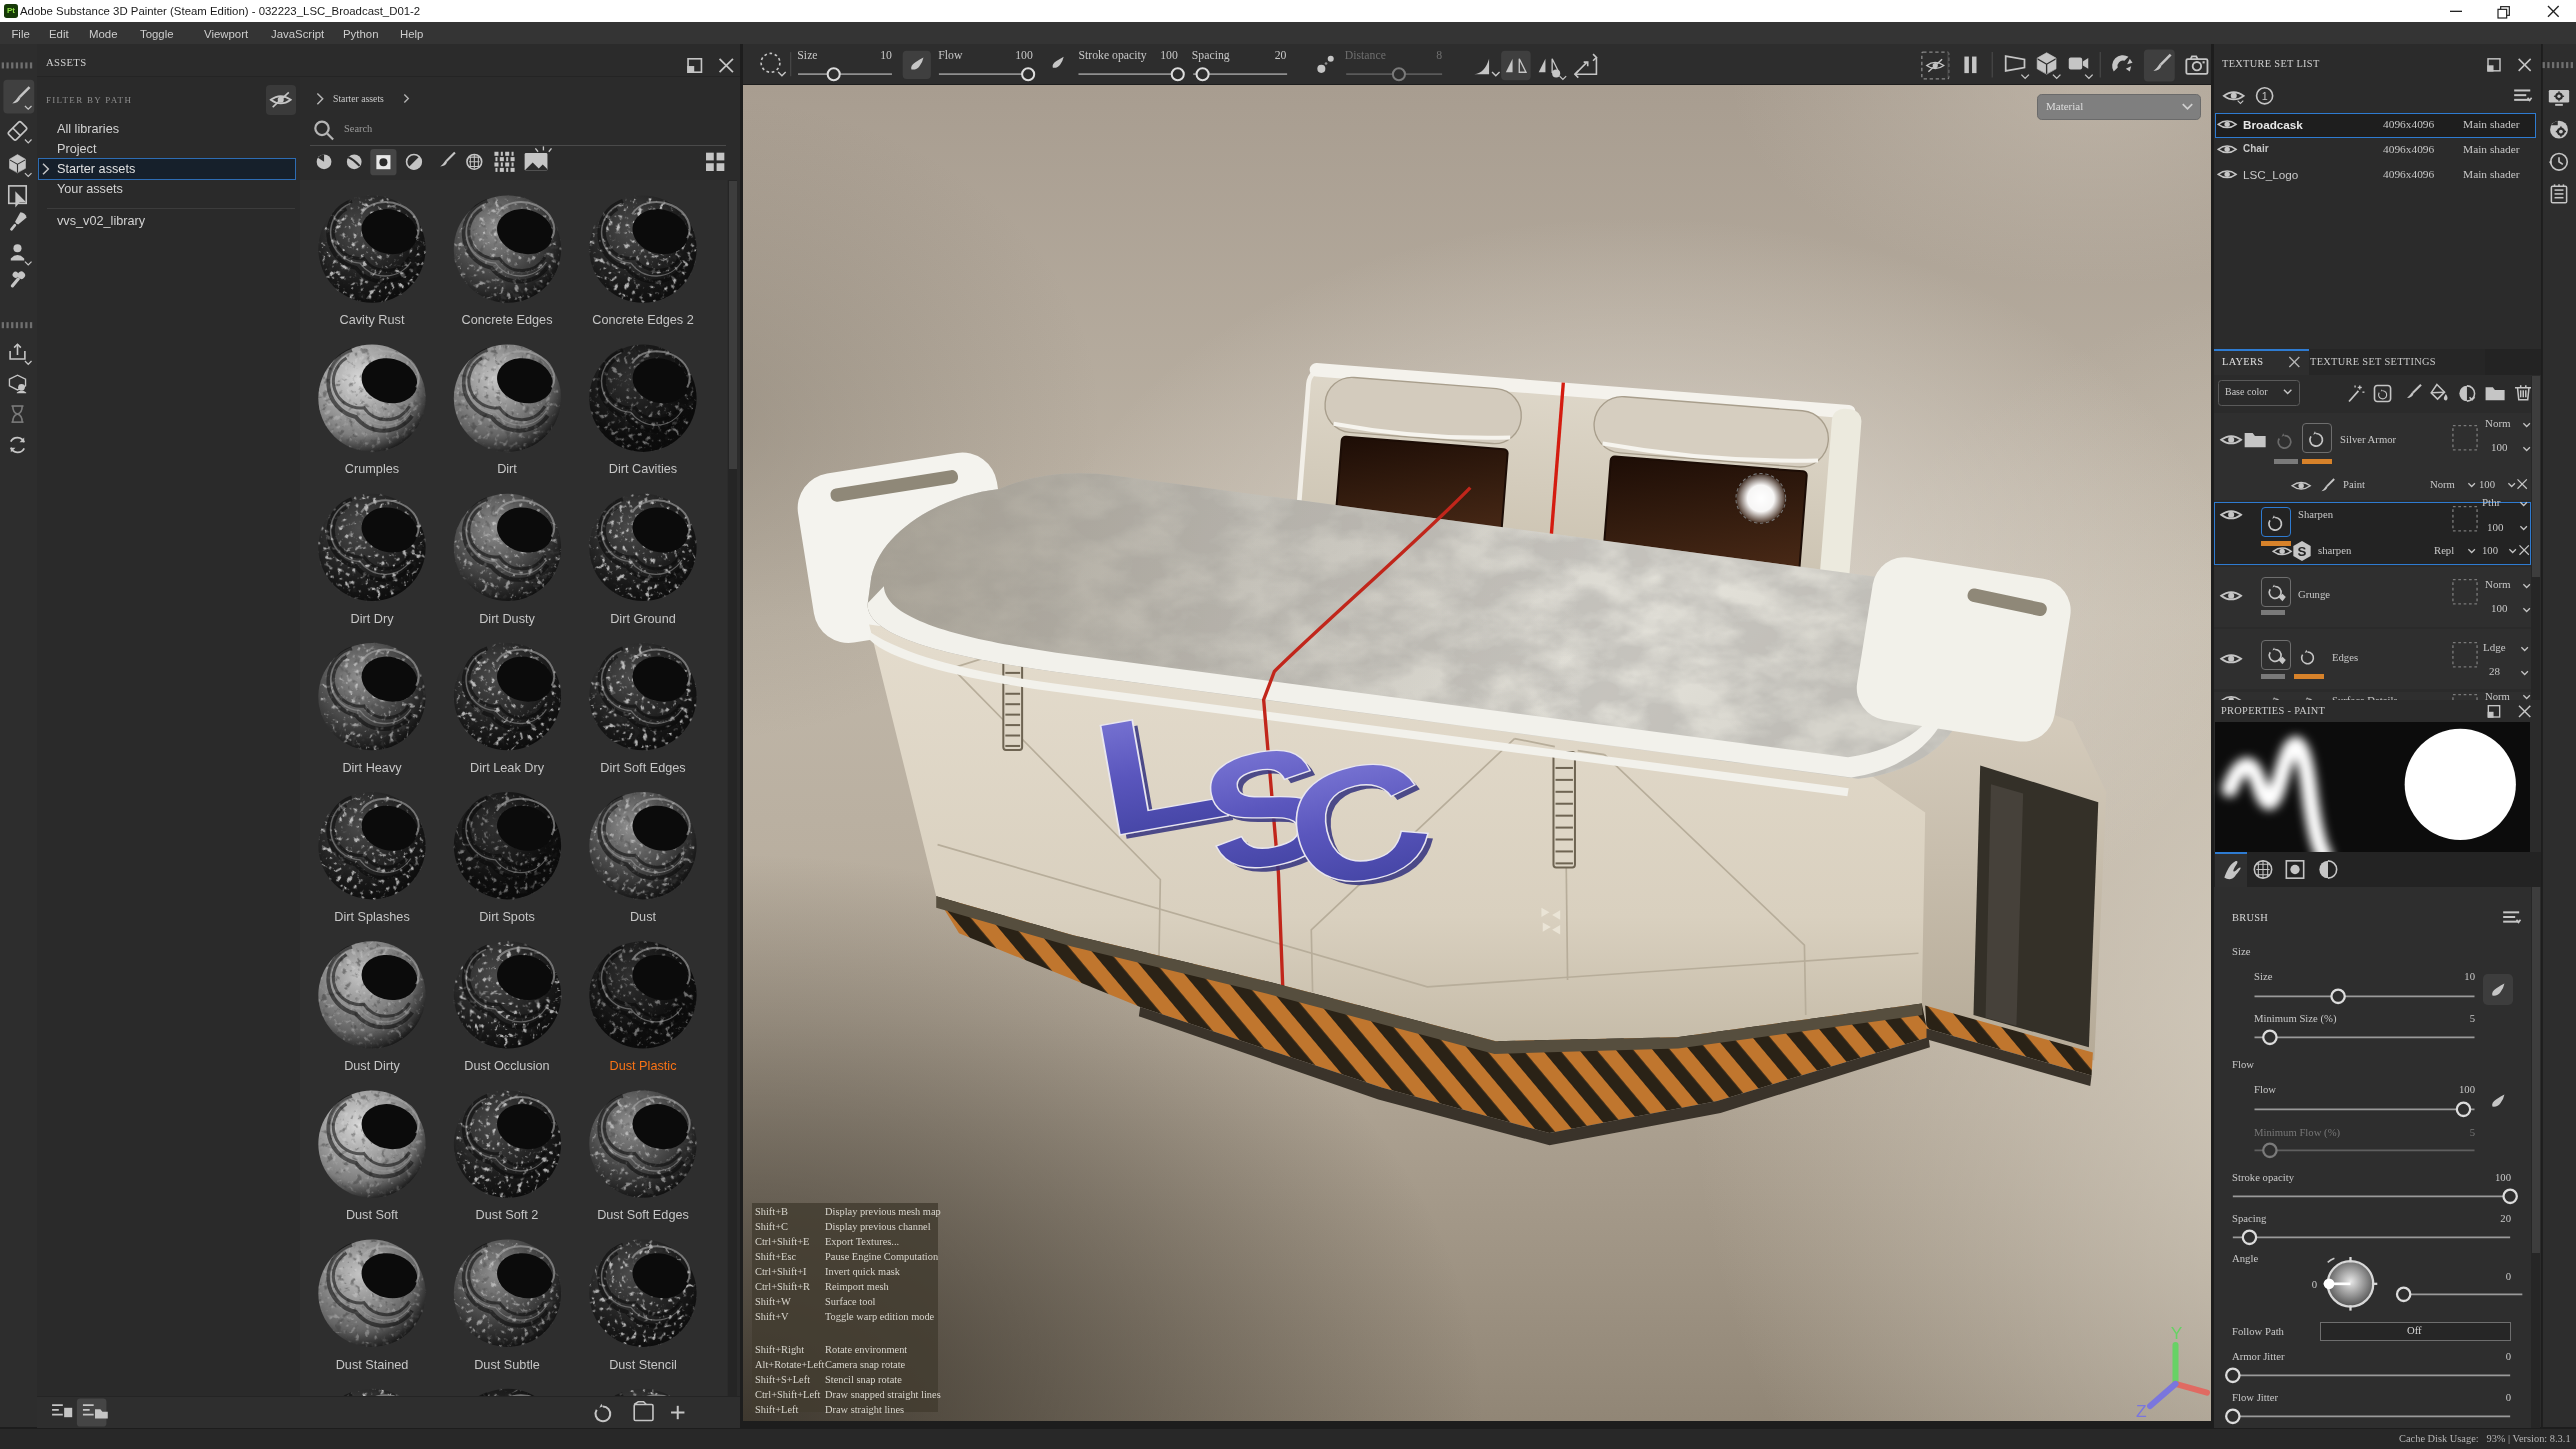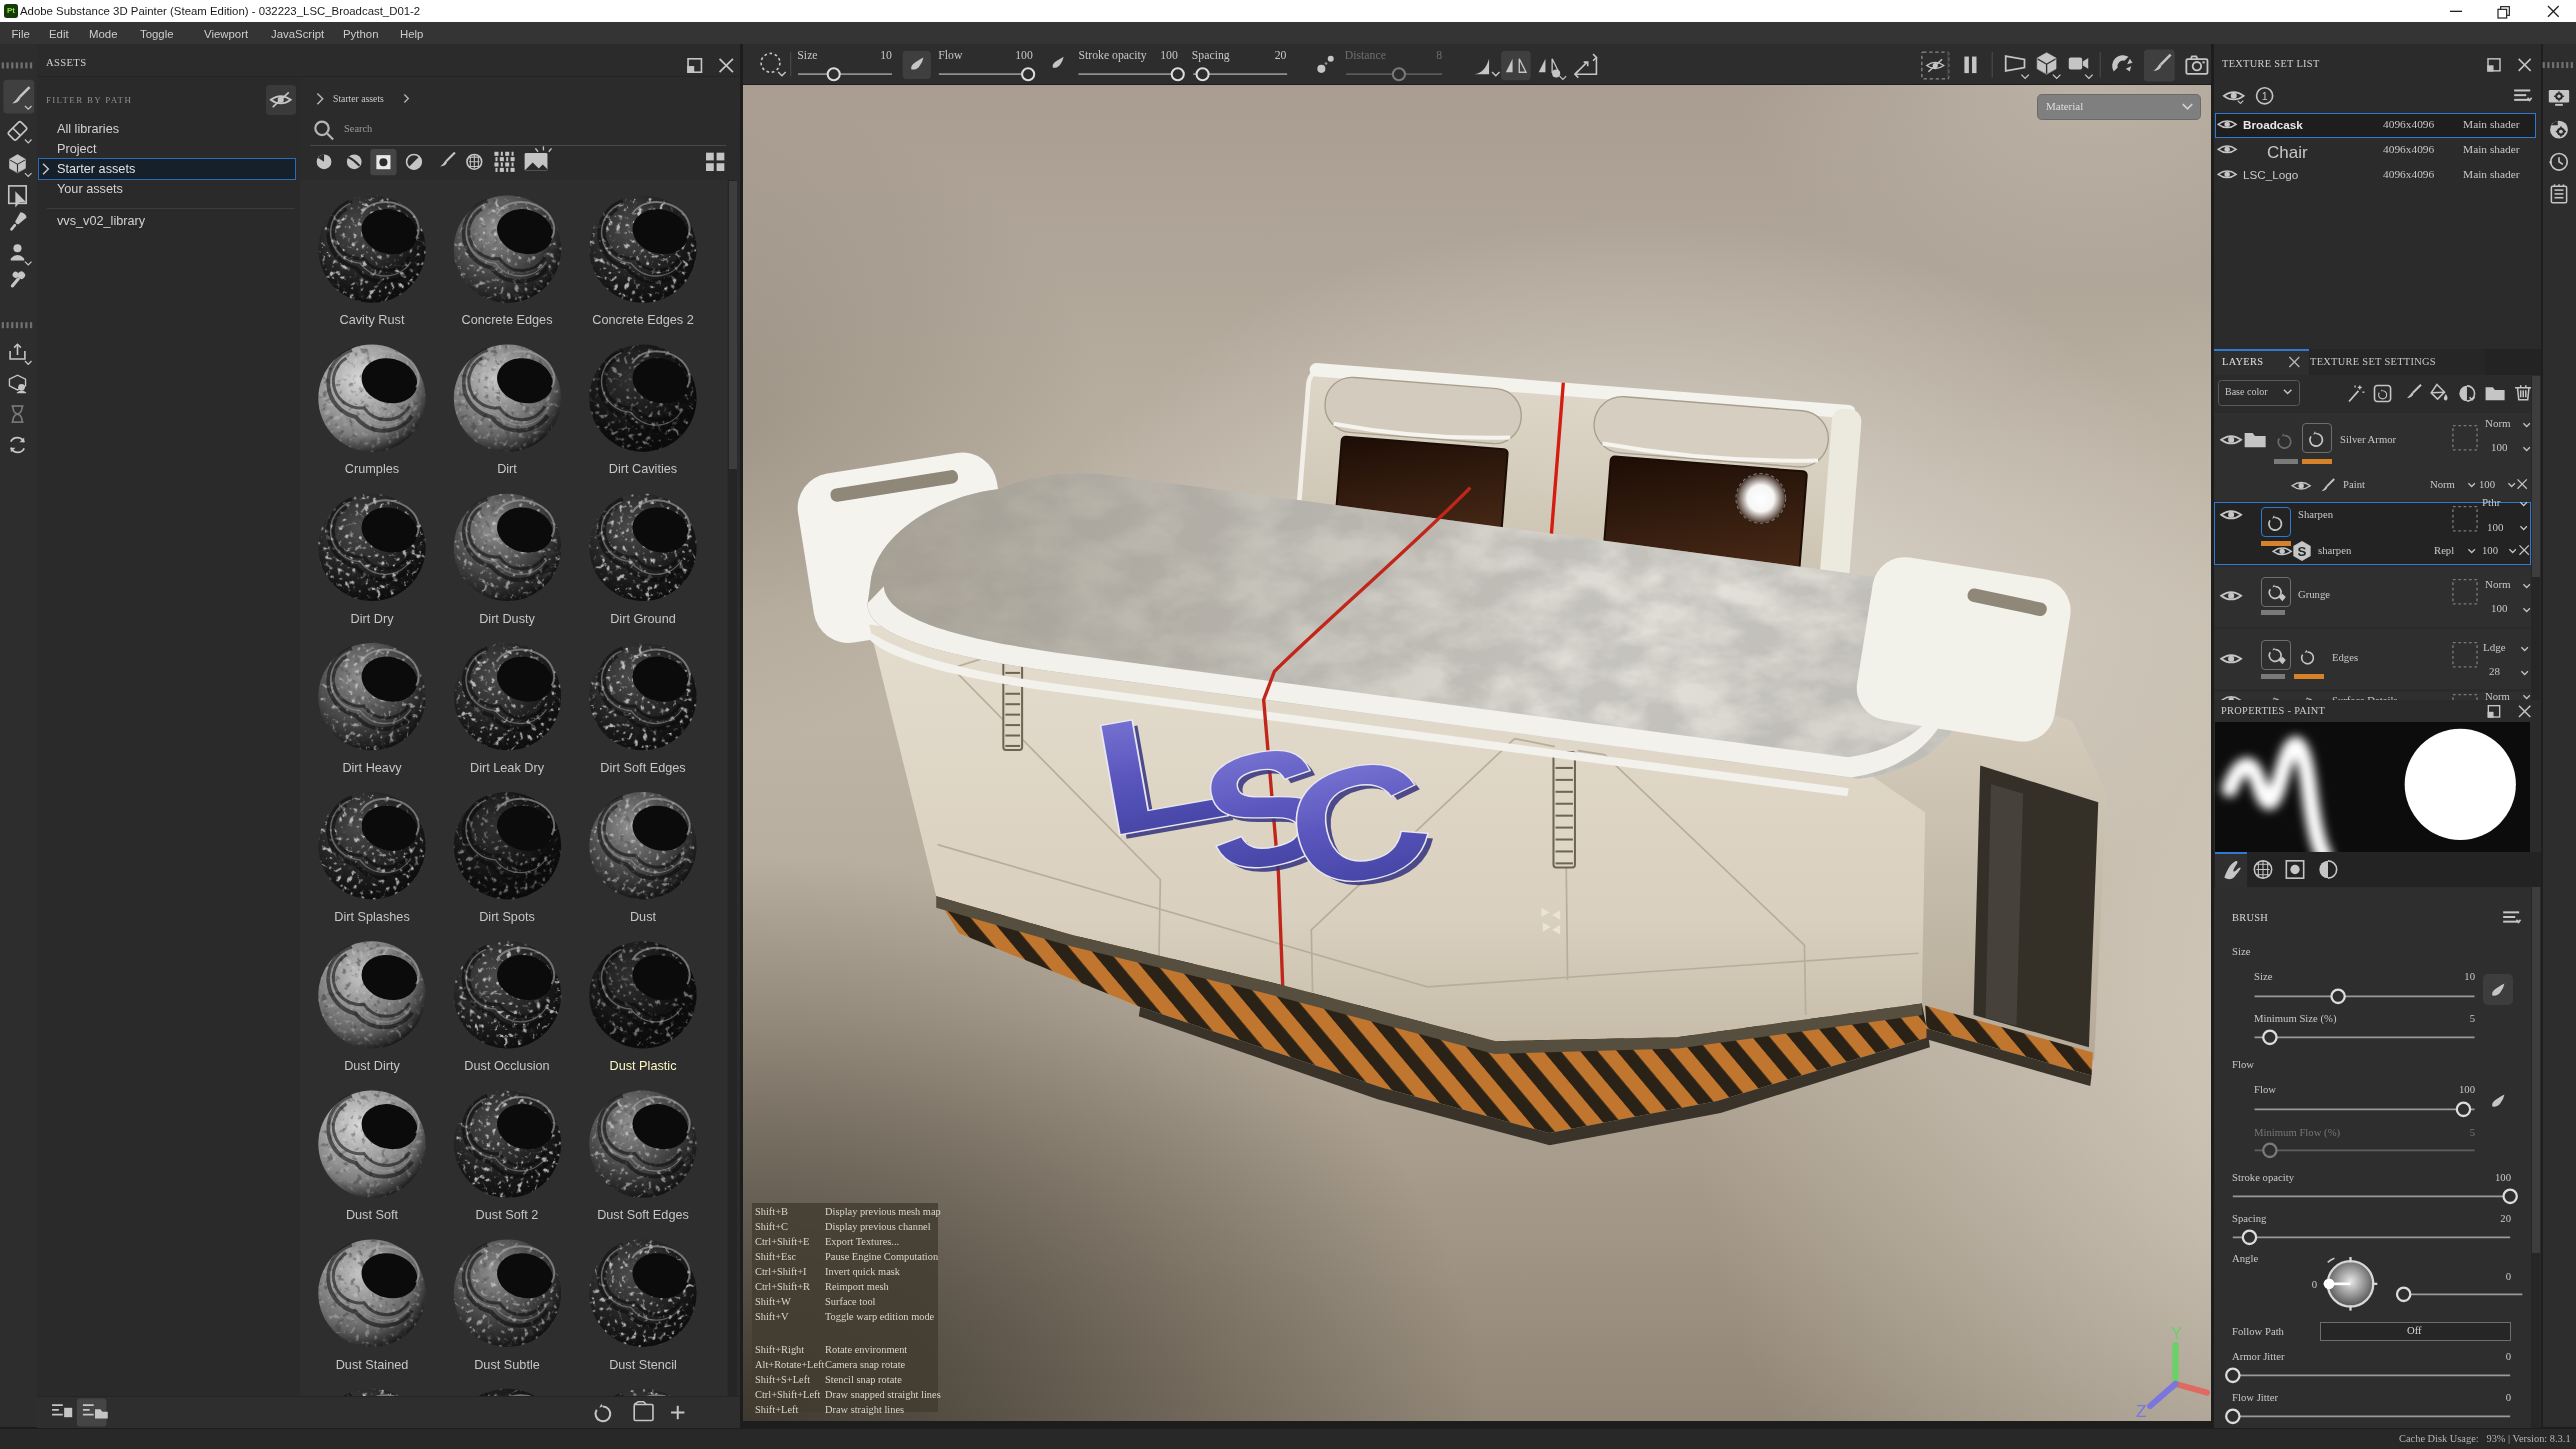--- a/index.html
+++ b/index.html
@@ -685,21 +685,21 @@
 <div style="position:absolute;left:507px;top:612px;font-family:'Liberation Sans', sans-serif;font-size:12.7px;color:#c6c6c6;font-weight:normal;white-space:nowrap;transform:translateX(-50%);">Dirt Dusty</div>
 <div style="position:absolute;left:643px;top:612px;font-family:'Liberation Sans', sans-serif;font-size:12.7px;color:#c6c6c6;font-weight:normal;white-space:nowrap;transform:translateX(-50%);">Dirt Ground</div>
 <div style="position:absolute;left:372px;top:761px;font-family:'Liberation Sans', sans-serif;font-size:12.7px;color:#c6c6c6;font-weight:normal;white-space:nowrap;transform:translateX(-50%);">Dirt Heavy</div>
 <div style="position:absolute;left:507px;top:761px;font-family:'Liberation Sans', sans-serif;font-size:12.7px;color:#c6c6c6;font-weight:normal;white-space:nowrap;transform:translateX(-50%);">Dirt Leak Dry</div>
 <div style="position:absolute;left:643px;top:761px;font-family:'Liberation Sans', sans-serif;font-size:12.7px;color:#c6c6c6;font-weight:normal;white-space:nowrap;transform:translateX(-50%);">Dirt Soft Edges</div>
 <div style="position:absolute;left:372px;top:910px;font-family:'Liberation Sans', sans-serif;font-size:12.7px;color:#c6c6c6;font-weight:normal;white-space:nowrap;transform:translateX(-50%);">Dirt Splashes</div>
 <div style="position:absolute;left:507px;top:910px;font-family:'Liberation Sans', sans-serif;font-size:12.7px;color:#c6c6c6;font-weight:normal;white-space:nowrap;transform:translateX(-50%);">Dirt Spots</div>
 <div style="position:absolute;left:643px;top:910px;font-family:'Liberation Sans', sans-serif;font-size:12.7px;color:#c6c6c6;font-weight:normal;white-space:nowrap;transform:translateX(-50%);">Dust</div>
 <div style="position:absolute;left:372px;top:1059px;font-family:'Liberation Sans', sans-serif;font-size:12.7px;color:#c6c6c6;font-weight:normal;white-space:nowrap;transform:translateX(-50%);">Dust Dirty</div>
 <div style="position:absolute;left:507px;top:1059px;font-family:'Liberation Sans', sans-serif;font-size:12.7px;color:#c6c6c6;font-weight:normal;white-space:nowrap;transform:translateX(-50%);">Dust Occlusion</div>
-<div style="position:absolute;left:643px;top:1059px;font-family:'Liberation Sans', sans-serif;font-size:12.7px;color:#fef9c3;font-weight:normal;white-space:nowrap;transform:translateX(-50%);">Dust Plastic</div>
+<div style="position:absolute;left:643px;top:1059px;font-family:'Liberation Sans', sans-serif;font-size:12.7px;color:#f97316;font-weight:normal;white-space:nowrap;transform:translateX(-50%);">Dust Plastic</div>
 <div style="position:absolute;left:372px;top:1208px;font-family:'Liberation Sans', sans-serif;font-size:12.7px;color:#c6c6c6;font-weight:normal;white-space:nowrap;transform:translateX(-50%);">Dust Soft</div>
 <div style="position:absolute;left:507px;top:1208px;font-family:'Liberation Sans', sans-serif;font-size:12.7px;color:#c6c6c6;font-weight:normal;white-space:nowrap;transform:translateX(-50%);">Dust Soft 2</div>
 <div style="position:absolute;left:643px;top:1208px;font-family:'Liberation Sans', sans-serif;font-size:12.7px;color:#c6c6c6;font-weight:normal;white-space:nowrap;transform:translateX(-50%);">Dust Soft Edges</div>
 <div style="position:absolute;left:372px;top:1358px;font-family:'Liberation Sans', sans-serif;font-size:12.7px;color:#c6c6c6;font-weight:normal;white-space:nowrap;transform:translateX(-50%);">Dust Stained</div>
 <div style="position:absolute;left:507px;top:1358px;font-family:'Liberation Sans', sans-serif;font-size:12.7px;color:#c6c6c6;font-weight:normal;white-space:nowrap;transform:translateX(-50%);">Dust Subtle</div>
 <div style="position:absolute;left:643px;top:1358px;font-family:'Liberation Sans', sans-serif;font-size:12.7px;color:#c6c6c6;font-weight:normal;white-space:nowrap;transform:translateX(-50%);">Dust Stencil</div>
 <div style="left:37px;top:1396px;width:703px;height:32px;background:#2e2e2e;border-top:0.7px solid #242424"></div>
 <svg style="position:absolute;left:40px;top:1397px;overflow:visible" width="671" height="31" viewBox="0 0 1000 46">
     <g stroke="#c5c5c5" stroke-width="2.6" fill="none">
       <path d="M18,12 h16 M18,19 h10 M18,26 h16"></path>
@@ -1062,21 +1062,21 @@
   </svg>
 <div style="position:absolute;left:2243px;top:118px;font-family:'Liberation Sans', sans-serif;font-size:11.7px;color:#e8e8e8;font-weight:bold;white-space:nowrap;">Broadcask</div>
 <div style="position:absolute;left:2383px;top:118px;font-family:'Liberation Serif', serif;font-size:11.4px;color:#c8c8c8;font-weight:normal;white-space:nowrap;">4096x4096</div>
 <div style="position:absolute;left:2463px;top:118px;font-family:'Liberation Serif', serif;font-size:11.4px;color:#c8c8c8;font-weight:normal;white-space:nowrap;">Main shader</div>
 <svg style="position:absolute;left:2215px;top:140px;overflow:visible" width="27" height="20" viewBox="0 0 40 30">
     <g transform="translate(18,14) scale(0.9)" stroke="#c5c5c5" fill="none" stroke-width="2.4">
       <path d="M-15,0 Q0,-11 15,0 Q0,11 -15,0 Z"></path>
       <circle cx="0" cy="0" r="4.5" fill="#c5c5c5" stroke="none"></circle>
     </g>
   </svg>
-<div style="position:absolute;left:2243px;top:143px;font-family:'Liberation Sans', sans-serif;font-size:17px;color:#c8c8c8;font-weight:normal;white-space:nowrap;margin-left:24px;">Chair</div>
+<div style="position:absolute;left:2243px;top:143px;font-family:'Liberation Sans', sans-serif;font-size:10px;color:#c8c8c8;font-weight:bold;white-space:nowrap;">Chair</div>
 <div style="position:absolute;left:2383px;top:143px;font-family:'Liberation Serif', serif;font-size:11.4px;color:#c8c8c8;font-weight:normal;white-space:nowrap;">4096x4096</div>
 <div style="position:absolute;left:2463px;top:143px;font-family:'Liberation Serif', serif;font-size:11.4px;color:#c8c8c8;font-weight:normal;white-space:nowrap;">Main shader</div>
 <svg style="position:absolute;left:2215px;top:165px;overflow:visible" width="27" height="20" viewBox="0 0 40 30">
     <g transform="translate(18,14) scale(0.9)" stroke="#c5c5c5" fill="none" stroke-width="2.4">
       <path d="M-15,0 Q0,-11 15,0 Q0,11 -15,0 Z"></path>
       <circle cx="0" cy="0" r="4.5" fill="#c5c5c5" stroke="none"></circle>
     </g>
   </svg>
 <div style="position:absolute;left:2243px;top:168px;font-family:'Liberation Sans', sans-serif;font-size:11.7px;color:#c8c8c8;font-weight:normal;white-space:nowrap;">LSC_Logo</div>
 <div style="position:absolute;left:2383px;top:168px;font-family:'Liberation Serif', serif;font-size:11.4px;color:#c8c8c8;font-weight:normal;white-space:nowrap;">4096x4096</div>

